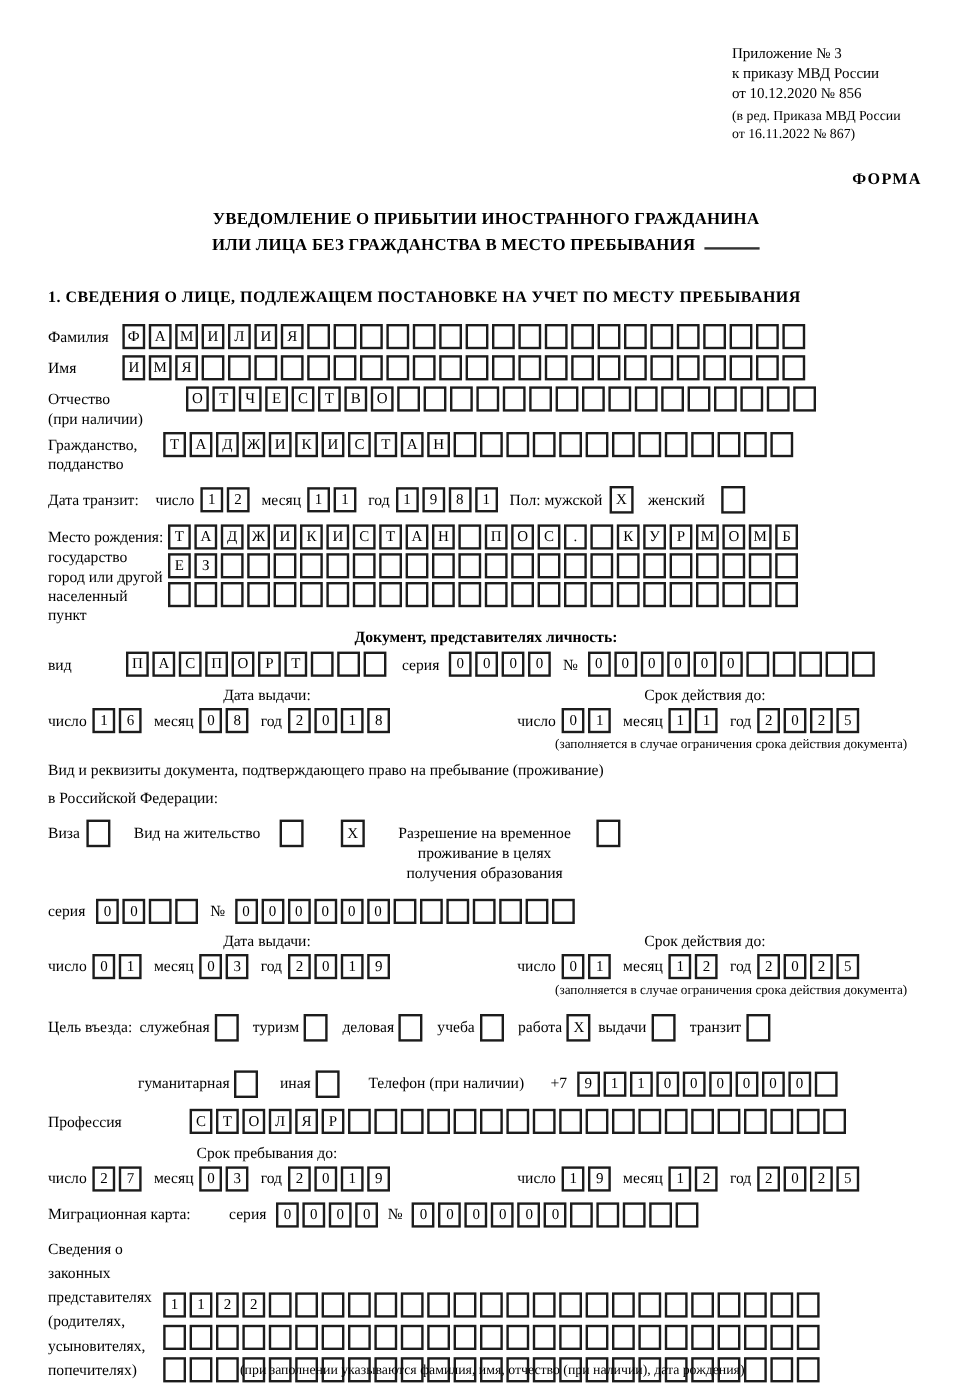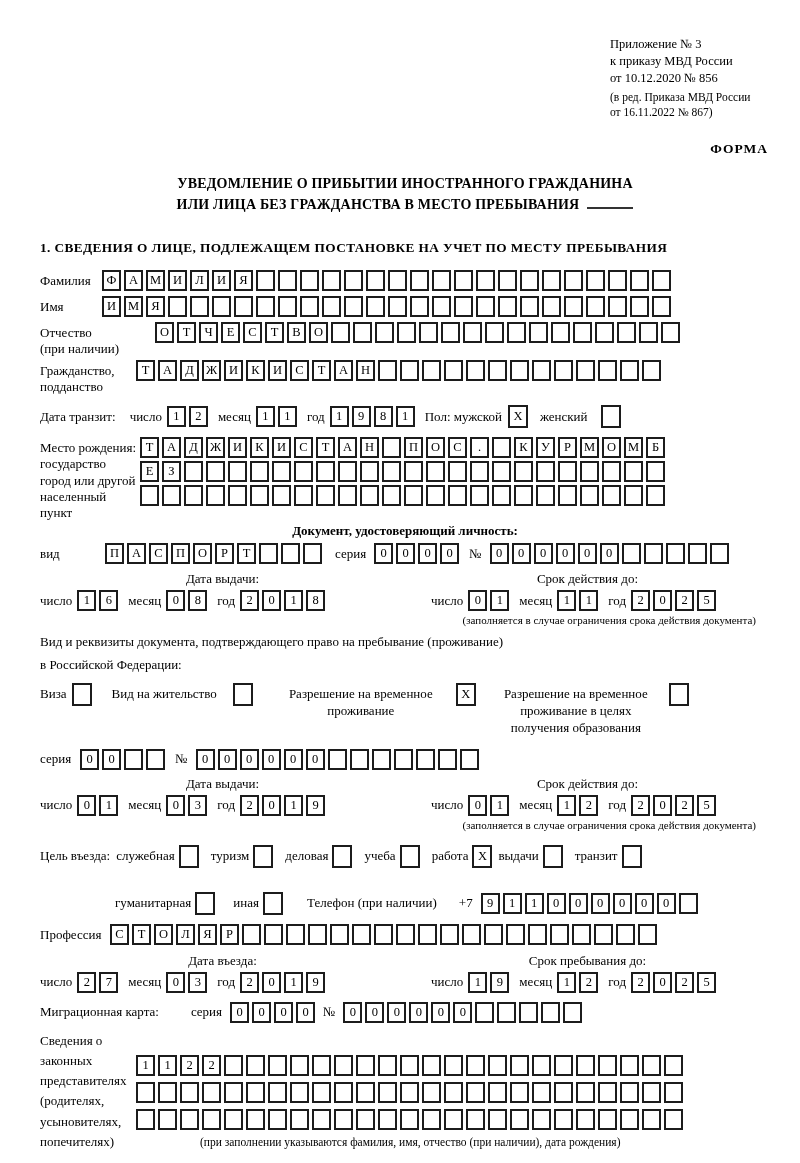--- a/index.html
+++ b/index.html
@@ -59,21 +59,21 @@
   .opt { display: flex; align-items: flex-start; }
   .opt .olabel { text-align: center; line-height: 1.3; padding-top: 3px; }
   .opt .cb { margin-left: 9px; }
 
   .purpose-row { display: flex; align-items: center; margin-top: 14px; flex-wrap: nowrap; }
   .purpose-row .plabel { margin-right: 6px; text-align: right; }
   .purpose-row .cb { margin-right: 12px; margin-left: 4px; }
 
   .note-center { font-size: 11.5px; margin-top: 6px; padding-left: 160px; }
 
-  .rep-row { display: flex; align-items: center; margin-top: 8px; }
+  .rep-row { display: flex; align-items: flex-end; margin-top: 8px; }
 </style>
 </head>
 <body>
 
 <div class="page">
 
   <div class="appendix">
     <div>Приложение № 3</div>
     <div>к приказу МВД России</div>
     <div>от 10.12.2020 № 856</div>
@@ -330,21 +330,21 @@
           <div class="cell"></div>
           <div class="cell"></div>
           <div class="cell"></div>
           <div class="cell"></div>
           <div class="cell"></div>
           <div class="cell"></div>
         </div>
     </div>
   </div>
 
-  <div class="center-bold" style="margin-top:2px;">Документ, удостоверяющий личность:</div>
+  <div class="center-bold" style="margin-top:2px;">Документ, представителях личность:</div>
 
   <div class="inline-row" style="margin-top:4px;">
     <span class="lbl w65">вид</span>
     <div class="cellrow">
         <div class="cell">П</div>
         <div class="cell">А</div>
         <div class="cell">С</div>
         <div class="cell">П</div>
         <div class="cell">О</div>
         <div class="cell">Р</div>
@@ -428,21 +428,20 @@
   <div class="opt-row">
     <div class="opt">
       <span class="olabel">Виза</span>
       <div class="cell cb" style="margin-left:5px;"></div>
     </div>
     <div class="opt" style="margin-left:20px;">
       <span class="olabel">Вид на жительство</span>
       <div class="cell cb" style="margin-left:16px;"></div>
     </div>
     <div class="opt" style="margin-left:22px;">
-      <span class="olabel" style="width:172px;">Разрешение на временное проживание</span>
       <div class="cell cb">X</div>
     </div>
     <div class="opt" style="margin-left:16px;">
       <span class="olabel" style="width:168px;">Разрешение на временное проживание в целях получения образования</span>
       <div class="cell cb"></div>
     </div>
   </div>
 
   <div class="inline-row" style="margin-top:12px;">
     <span>серия</span>
@@ -548,21 +547,21 @@
         <div class="cell">0</div>
         <div class="cell">0</div>
         <div class="cell">0</div>
         <div class="cell">0</div>
         <div class="cell">0</div>
         <div class="cell">0</div>
         <div class="cell"></div>
       </div>
   </div>
 
-  <div class="crow" style="margin-top:9px;">
+  <div class="crow" style="margin-top:9px;gap:48px;">
     <div class="lbl w70">Профессия</div>
     <div class="cellrow">
         <div class="cell">С</div>
         <div class="cell">Т</div>
         <div class="cell">О</div>
         <div class="cell">Л</div>
         <div class="cell">Я</div>
         <div class="cell">Р</div>
         <div class="cell"></div>
         <div class="cell"></div>
@@ -580,21 +579,20 @@
         <div class="cell"></div>
         <div class="cell"></div>
         <div class="cell"></div>
         <div class="cell"></div>
         <div class="cell"></div>
         <div class="cell"></div>
       </div>
   </div>
 
   <div class="halves" style="margin-top:8px;">
-    <div class="half-head">Дата въезда:</div>
     <div class="half-head">Срок пребывания до:</div>
   </div>
   <div class="halves" style="margin-top:3px;">
     <div class="half">
       <span class="dlbl first">число</span>
       <div class="cellrow">
           <div class="cell">2</div>
           <div class="cell">7</div>
         </div>
       <span class="dlbl">месяц</span>

